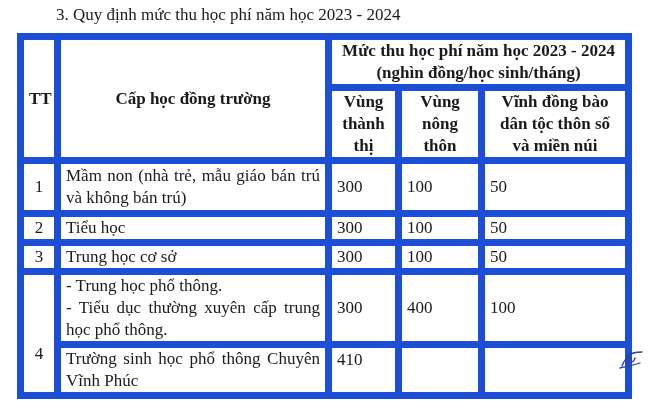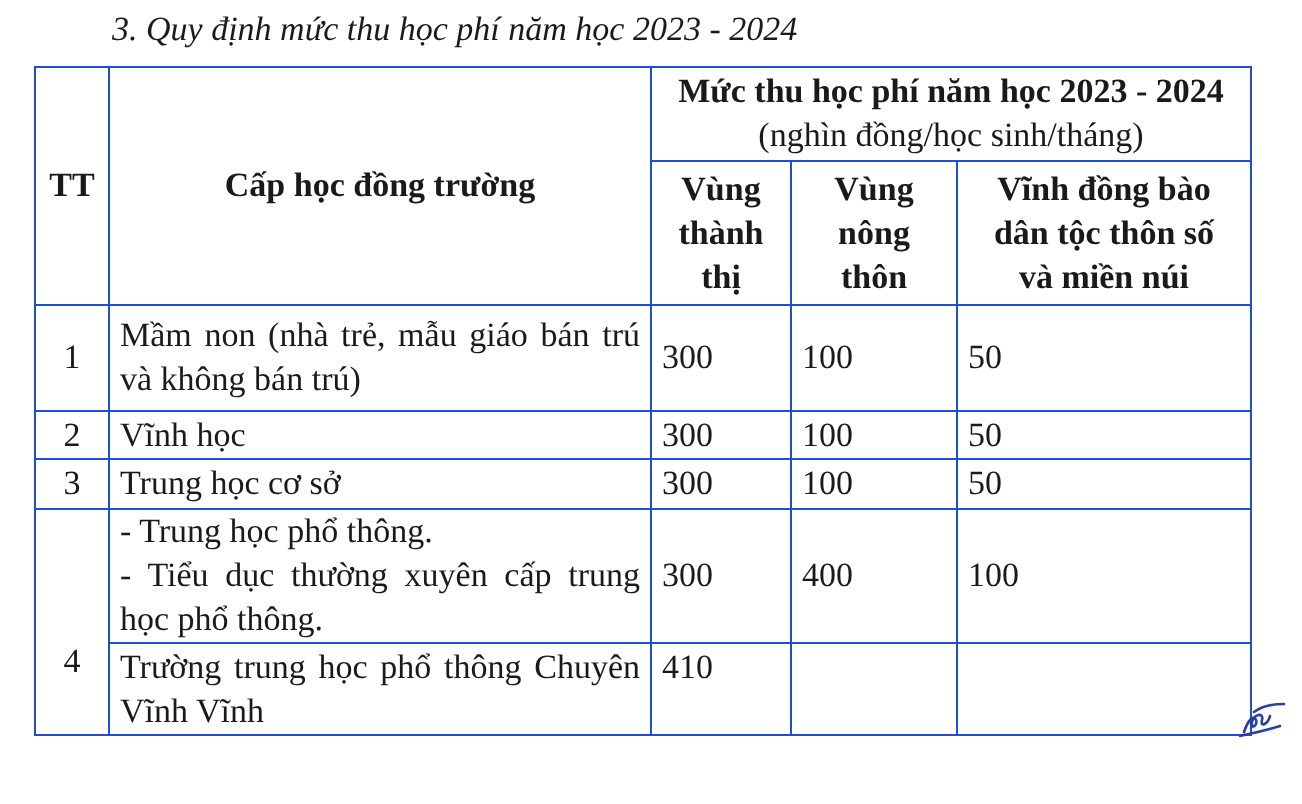--- a/index.html
+++ b/index.html
@@ -1,27 +1,27 @@
 <!DOCTYPE html>
 <html><head>
 <meta charset="utf-8">
 <style>
   html, body { margin: 0; padding: 0; background: #ffffff; }
   body { width: 651px; height: 402px; position: relative; overflow: hidden;
          font-family: "Liberation Serif", "DejaVu Serif", serif; color: #1a1a1a; }
-  .title { position: absolute; left: 56px; top: 5px; font-size: 17px; line-height: 20px; font-style: italic; }
+  .title { position: absolute; left: 56px; top: 5px; font-size: 17px; line-height: 20px; }
   table.fee { position: absolute; left: 17px; top: 33px; border-collapse: collapse;
               table-layout: fixed; width: 608px; font-size: 17px; }
-  table.fee td, table.fee th { border: 1px solid #1d4ed8; padding: 0 5px; vertical-align: middle; }
+  table.fee td, table.fee th { border: 7px solid #1d4ed8; padding: 0 5px; vertical-align: middle; }
   table.fee th { font-weight: bold; text-align: center; line-height: 22px; }
   .c-tt { text-align: center; }
   .c-name { text-align: justify; line-height: 22px; }
   .c-num { text-align: left; }
   .span-head { line-height: 22px; padding-top: 2px; padding-bottom: 1px; }
-  .span-head .unit { font-weight: normal; display: block; }
+  .span-head .unit { font-weight: bold; display: block; }
   .signature { position: absolute; left: 618px; top: 348px; width: 26px; height: 22px; }
 </style>
 </head>
 <body>
 
 <div class="title">3. Quy định mức thu học phí năm học 2023 - 2024</div>
 
 <table class="fee">
   <colgroup>
     <col style="width:37px">
@@ -59,21 +59,21 @@
 
   <tr style="height:53px">
     <td class="c-tt">1</td>
     <td class="c-name">Mầm non (nhà trẻ, mẫu giáo bán trú và không bán trú)</td>
     <td class="c-num">300</td>
     <td class="c-num">100</td>
     <td class="c-num">50</td>
   </tr>
   <tr style="height:24px">
     <td class="c-tt">2</td>
-    <td class="c-name">Vĩnh học</td>
+    <td class="c-name">Tiểu học</td>
     <td class="c-num">300</td>
     <td class="c-num">100</td>
     <td class="c-num">50</td>
   </tr>
   <tr style="height:25px">
     <td class="c-tt">3</td>
     <td class="c-name">Trung học cơ sở</td>
     <td class="c-num">300</td>
     <td class="c-num">100</td>
     <td class="c-num">50</td>
@@ -82,21 +82,21 @@
     <td class="c-tt" rowspan="2" style="padding-top:40px">4</td>
     <td class="c-name">
       <div>- Trung học phổ thông.</div>
       <div>- Tiểu dục thường xuyên cấp trung học phổ thông.</div>
     </td>
     <td class="c-num">300</td>
     <td class="c-num">400</td>
     <td class="c-num">100</td>
   </tr>
   <tr style="height:46px">
-    <td class="c-name">Trường trung học phổ thông Chuyên Vĩnh Vĩnh</td>
+    <td class="c-name">Trường sinh học phổ thông Chuyên Vĩnh Phúc</td>
     <td class="c-num" style="vertical-align:top;padding-top:2px">410</td>
     <td class="c-num"></td>
     <td class="c-num"></td>
   </tr>
 </tbody>
   </table>
 
 <svg class="signature" viewBox="0 0 26 22">
   <path d="M4 18 C6 12, 9 9, 10 12 C11 15, 7 17, 8 13 C9 9, 14 8, 13 12 C12 16, 16 14, 17 10 M9 8 C13 5, 19 4, 24 4 M2 20 C6 19, 12 18, 22 15" fill="none" stroke="#2a3f9e" stroke-width="1.3" stroke-linecap="round"></path>
 </svg>

